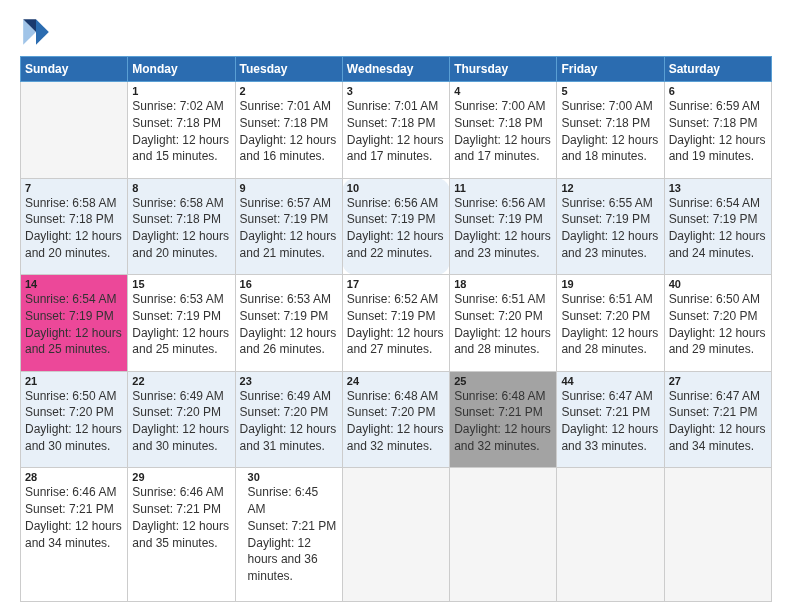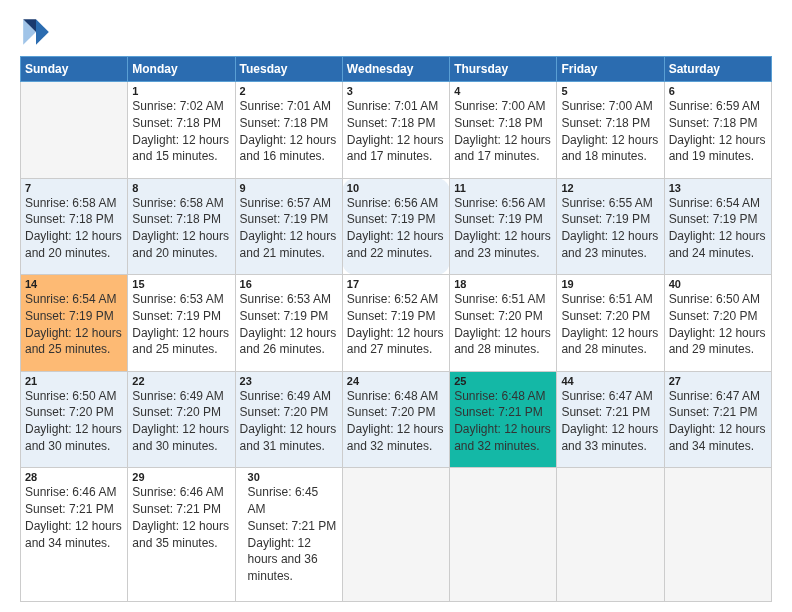--- a/index.html
+++ b/index.html
@@ -183,21 +183,21 @@
           <td style="background: rgb(232, 240, 248);">
             <span class="day-num">12</span>
             <div class="day-info">Sunrise: 6:55 AM<br>Sunset: 7:19 PM<br>Daylight: 12 hours and 23 minutes.</div>
           </td>
           <td style="background: rgb(232, 240, 248);">
             <span class="day-num">13</span>
             <div class="day-info">Sunrise: 6:54 AM<br>Sunset: 7:19 PM<br>Daylight: 12 hours and 24 minutes.</div>
           </td>
         </tr>
         <tr>
-          <td style="background: #fdba74;">
+          <td style="background: #ec4899;">
             <span class="day-num">14</span>
             <div class="day-info">Sunrise: 6:54 AM<br>Sunset: 7:19 PM<br>Daylight: 12 hours and 25 minutes.</div>
           </td>
           <td style="background: rgb(255, 255, 255); margin-top: 17px;">
             <span class="day-num">15</span>
             <div class="day-info">Sunrise: 6:53 AM<br>Sunset: 7:19 PM<br>Daylight: 12 hours and 25 minutes.</div>
           </td>
           <td style="background: rgb(255, 255, 255);">
             <span class="day-num">16</span>
             <div class="day-info">Sunrise: 6:53 AM<br>Sunset: 7:19 PM<br>Daylight: 12 hours and 26 minutes.</div>
@@ -229,21 +229,21 @@
             <div class="day-info">Sunrise: 6:49 AM<br>Sunset: 7:20 PM<br>Daylight: 12 hours and 30 minutes.</div>
           </td>
           <td style="background: rgb(232, 240, 248);">
             <span class="day-num">23</span>
             <div class="day-info">Sunrise: 6:49 AM<br>Sunset: 7:20 PM<br>Daylight: 12 hours and 31 minutes.</div>
           </td>
           <td style="background: rgb(232, 240, 248);">
             <span class="day-num">24</span>
             <div class="day-info">Sunrise: 6:48 AM<br>Sunset: 7:20 PM<br>Daylight: 12 hours and 32 minutes.</div>
           </td>
-          <td style="background: #14b8a6;">
+          <td style="background: #a3a3a3;">
             <span class="day-num">25</span>
             <div class="day-info">Sunrise: 6:48 AM<br>Sunset: 7:21 PM<br>Daylight: 12 hours and 32 minutes.</div>
           </td>
           <td style="background: rgb(232, 240, 248);">
             <span class="day-num">44</span>
             <div class="day-info">Sunrise: 6:47 AM<br>Sunset: 7:21 PM<br>Daylight: 12 hours and 33 minutes.</div>
           </td>
           <td style="background: rgb(232, 240, 248);">
             <span class="day-num">27</span>
             <div class="day-info">Sunrise: 6:47 AM<br>Sunset: 7:21 PM<br>Daylight: 12 hours and 34 minutes.</div>

